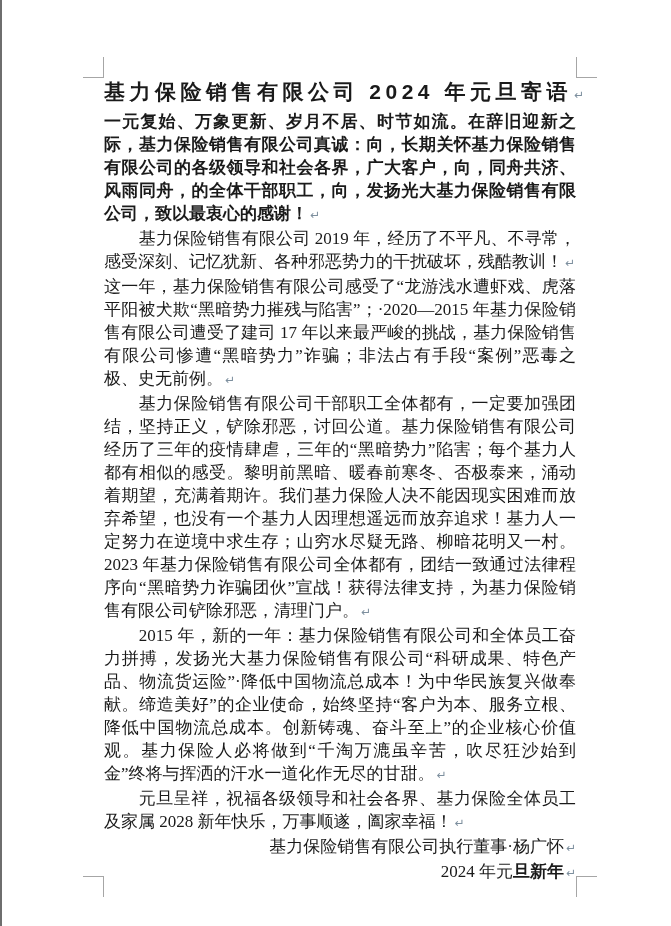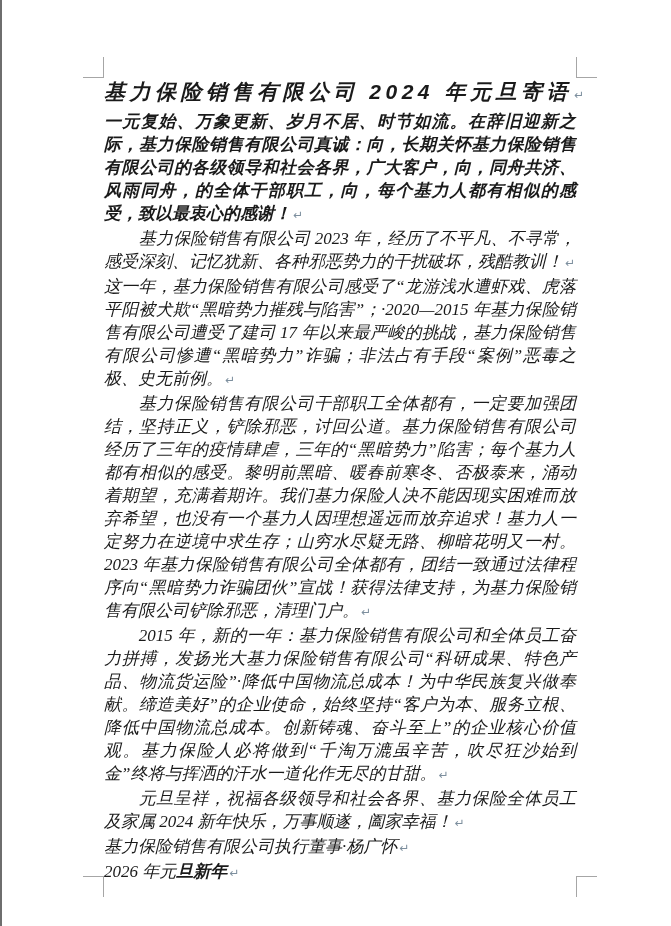--- a/index.html
+++ b/index.html
@@ -24,21 +24,20 @@
   }
   .crop-mark.tl { left: 83px; top: 57px;  border-right: 1px solid #a6a6a6; border-bottom: 1px solid #a6a6a6; }
   .crop-mark.tr { left: 576px; top: 57px; border-left: 1px solid #a6a6a6;  border-bottom: 1px solid #a6a6a6; }
   .crop-mark.bl { left: 83px; top: 876px; border-right: 1px solid #a6a6a6; border-top: 1px solid #a6a6a6; }
   .crop-mark.br { left: 576px; top: 876px; border-left: 1px solid #a6a6a6;  border-top: 1px solid #a6a6a6; }
   .text-area {
     position: absolute;
     left: 104px;
     top: 77px;
     width: 472px;
-    font-style: italic;
   }
   .doc-title {
     font-family: "Liberation Sans", "DejaVu Sans", sans-serif;
     font-weight: bold;
     font-size: 21px;
     line-height: 29px;
     letter-spacing: 4.5px;
     white-space: nowrap;
     color: #1a1a1a;
   }
@@ -57,48 +56,48 @@
     font-family: "DejaVu Sans", sans-serif;
     font-size: 12px;
     color: #7d8f9e;
     font-weight: normal;
     letter-spacing: 0;
     margin-left: 2px;
   }
   .sign-line {
     font-size: 17px;
     line-height: 23px;
-    text-align: left;
+    text-align: right;
     color: #1a1a1a;
   }
   .sign-line .bold-run { font-weight: bold; }
 </style>
 </head>
 <body>
 
 <div class="window-edge"></div>
 
 <div class="crop-mark tl"></div>
 <div class="crop-mark tr"></div>
 <div class="crop-mark bl"></div>
 <div class="crop-mark br"></div>
 
 <article class="text-area">
 
   <h1 class="doc-title"><span>基力保险销售有限公司 2024 年元旦寄语</span><span class="mark">↵</span></h1>
 
-  <p class="para bold-intro"><span>一元复始、万象更新、岁月不居、时节如流。在辞旧迎新之际，基力保险销售有限公司真诚：向，长期关怀基力保险销售有限公司的各级领导和社会各界，广大客户，向，同舟共济、风雨同舟，的全体干部职工，向，每个基力人都有相似的感受，致以最衷心的感谢！</span><span class="mark">↵</span></p>
+  <p class="para bold-intro"><span>一元复始、万象更新、岁月不居、时节如流。在辞旧迎新之际，基力保险销售有限公司真诚：向，长期关怀基力保险销售有限公司的各级领导和社会各界，广大客户，向，同舟共济、风雨同舟，的全体干部职工，向，发扬光大基力保险销售有限公司，致以最衷心的感谢！</span><span class="mark">↵</span></p>
 
-  <p class="para indent"><span>基力保险销售有限公司 2023 年，经历了不平凡、不寻常，感受深刻、记忆犹新、各种邪恶势力的干扰破坏，残酷教训！</span><span class="mark">↵</span></p>
+  <p class="para indent"><span>基力保险销售有限公司 2019 年，经历了不平凡、不寻常，感受深刻、记忆犹新、各种邪恶势力的干扰破坏，残酷教训！</span><span class="mark">↵</span></p>
 
   <p class="para"><span>这一年，基力保险销售有限公司感受了“龙游浅水遭虾戏、虎落平阳被犬欺“黑暗势力摧残与陷害”；·2020—2015 年基力保险销售有限公司遭受了建司 17 年以来最严峻的挑战，基力保险销售有限公司惨遭“黑暗势力”诈骗；非法占有手段“案例”恶毒之极、史无前例。</span><span class="mark">↵</span></p>
 
   <p class="para indent"><span>基力保险销售有限公司干部职工全体都有，一定要加强团结，坚持正义，铲除邪恶，讨回公道。基力保险销售有限公司经历了三年的疫情肆虐，三年的“黑暗势力”陷害；每个基力人都有相似的感受。黎明前黑暗、暖春前寒冬、否极泰来，涌动着期望，充满着期许。我们基力保险人决不能因现实困难而放弃希望，也没有一个基力人因理想遥远而放弃追求！基力人一定努力在逆境中求生存；山穷水尽疑无路、柳暗花明又一村。2023 年基力保险销售有限公司全体都有，团结一致通过法律程序向“黑暗势力诈骗团伙”宣战！获得法律支持，为基力保险销售有限公司铲除邪恶，清理门户。</span><span class="mark">↵</span></p>
 
   <p class="para indent"><span>2015 年，新的一年：基力保险销售有限公司和全体员工奋力拼搏，发扬光大基力保险销售有限公司“科研成果、特色产品、物流货运险”·降低中国物流总成本！为中华民族复兴做奉献。缔造美好”的企业使命，始终坚持“客户为本、服务立根、降低中国物流总成本。创新铸魂、奋斗至上”的企业核心价值观。基力保险人必将做到“千淘万漉虽辛苦，吹尽狂沙始到金”终将与挥洒的汗水一道化作无尽的甘甜。</span><span class="mark">↵</span></p>
 
-  <p class="para indent"><span>元旦呈祥，祝福各级领导和社会各界、基力保险全体员工及家属 2024 新年快乐，万事顺遂，阖家幸福！</span><span class="mark">↵</span></p>
+  <p class="para indent"><span>元旦呈祥，祝福各级领导和社会各界、基力保险全体员工及家属 2028 新年快乐，万事顺遂，阖家幸福！</span><span class="mark">↵</span></p>
 
   <div class="sign-line"><span>基力保险销售有限公司执行董事·杨广怀</span><span class="mark">↵</span></div>
 
-  <div class="sign-line"><span>2026 年元</span><span class="bold-run">旦新年</span><span class="mark">↵</span></div>
+  <div class="sign-line"><span>2024 年元</span><span class="bold-run">旦新年</span><span class="mark">↵</span></div>
 
 </article>
 
 </body></html>

